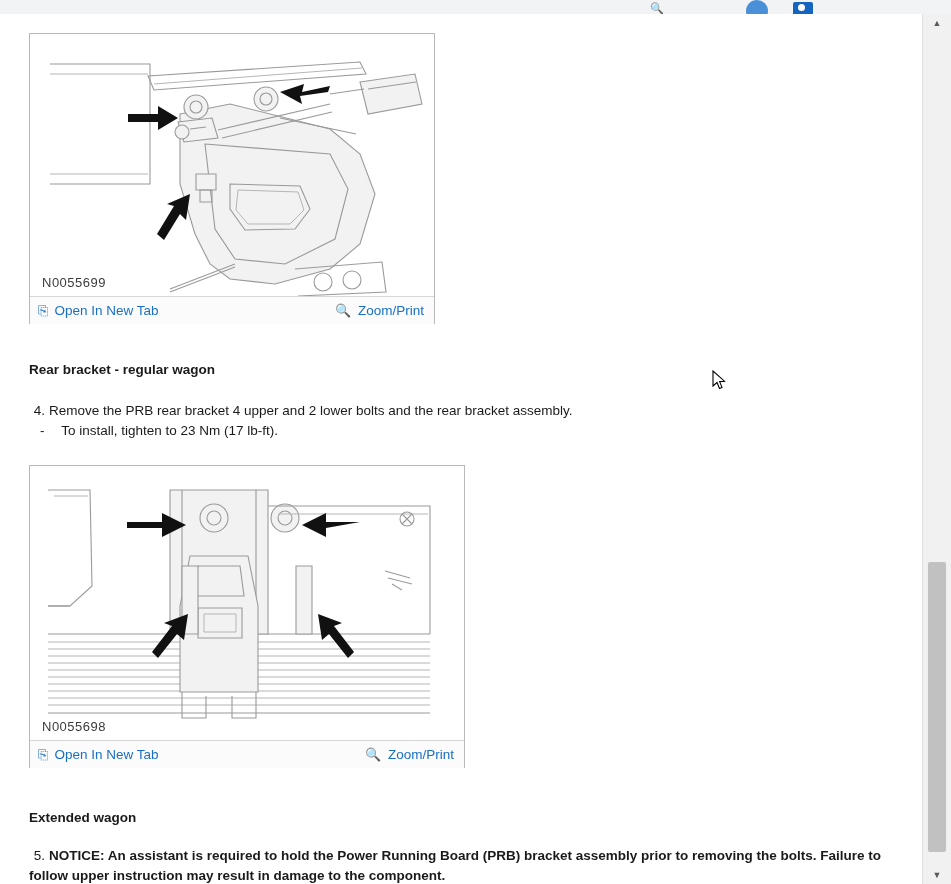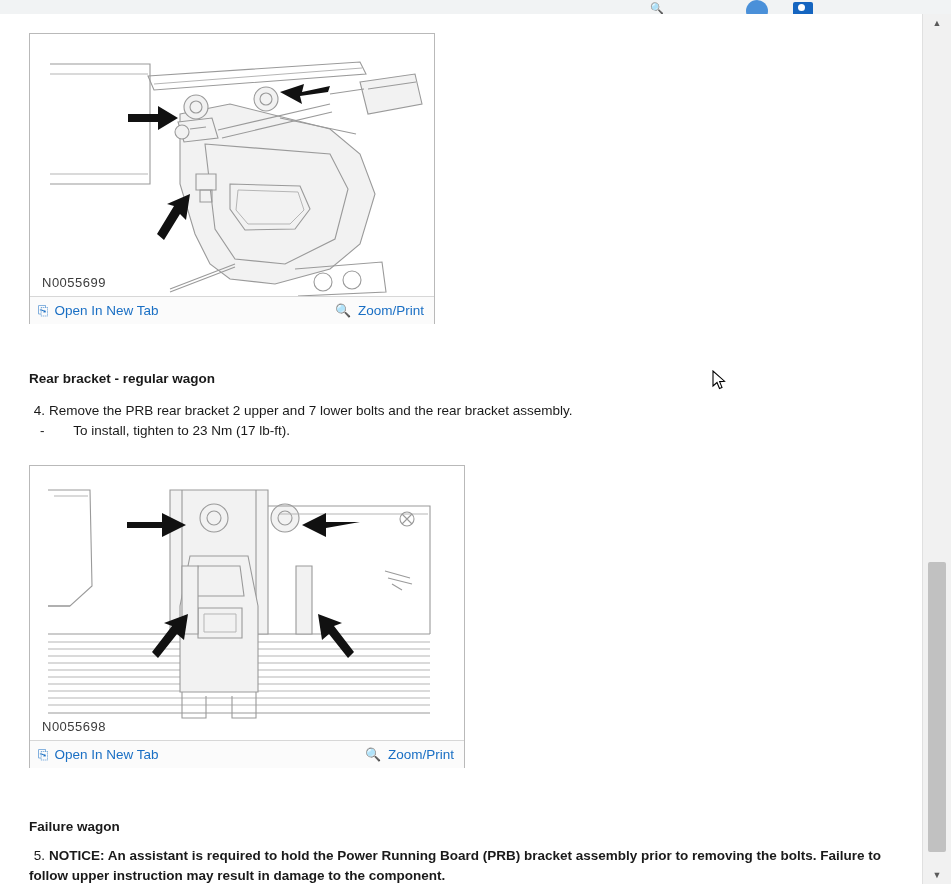--- a/index.html
+++ b/index.html
@@ -138,21 +138,20 @@
   }
   .fig-link .lbl { text-decoration: none; }
 
   
   .heading {
     position: absolute;
     left: 29px;
     font-size: 13.5px;
     font-weight: bold;
     color: #1a1a1a;
-    margin-top: 9px;
   }
   .step {
     position: absolute;
     left: 29px;
     font-size: 13.5px;
     color: #1a1a1a;
     line-height: 20px;
   }
   .step .num {
     display: inline-block;
@@ -303,25 +302,25 @@
         <a class="fig-link">
           <span class="ico">🔍</span>
           <span class="lbl">Zoom/Print</span>
         </a>
       </div>
     </div>
 
     <div class="heading" style="top:348px;">Rear bracket - regular wagon</div>
 
     <div class="step" style="top:387px; width:860px;">
-      <span class="num">4.</span><span>Remove the PRB rear bracket 2 upper and 7 lower bolts and the rear bracket assembly.</span>
+      <span class="num">4.</span><span>Remove the PRB rear bracket 4 upper and 2 lower bolts and the rear bracket assembly.</span>
     </div>
     <div class="substep" style="top:407px; left:40px; width:840px;">
       <span>-</span>
-      <span style="margin-left:25px;">To install, tighten to 23 Nm (17 lb-ft).</span>
+      <span style="margin-left:13px;">To install, tighten to 23 Nm (17 lb-ft).</span>
     </div>
 
     <div class="figure" style="top:451px; width:436px; height:303px;">
       <div class="fig-canvas" style="height:274px;">
         <svg width="404" height="274" viewBox="0 0 404 274">
 
           <path class="ln" d="M18 24 L60 24 L62 120 L40 140 L18 140"></path>
           <path class="ln2" d="M24 30 L58 30"></path>
           <path class="ln" d="M40 140 L18 140"></path>
 
@@ -378,21 +377,21 @@
           <span class="ico">⎘</span>
           <span class="lbl">Open In New Tab</span>
         </a>
         <a class="fig-link">
           <span class="ico">🔍</span>
           <span class="lbl">Zoom/Print</span>
         </a>
       </div>
     </div>
 
-    <div class="heading" style="top:796px;">Failure wagon</div>
+    <div class="heading" style="top:796px;">Extended wagon</div>
 
     <div class="notice" style="top:832px;">
       <span style="display:inline-block; width:16px; text-align:right; margin-right:4px;">5.</span><b>NOTICE: An assistant is required to hold the Power Running Board (PRB) bracket assembly prior to removing the bolts. Failure to follow upper instruction may result in damage to the component.</b>
     </div>
 
   </div>
 </div>
 
 <div id="scrollbar">
   <div id="sb-up">▲</div>

